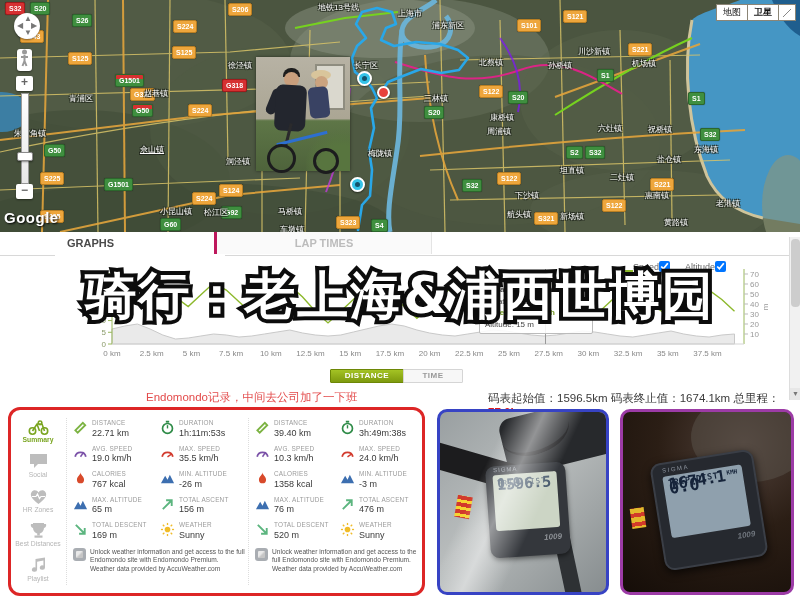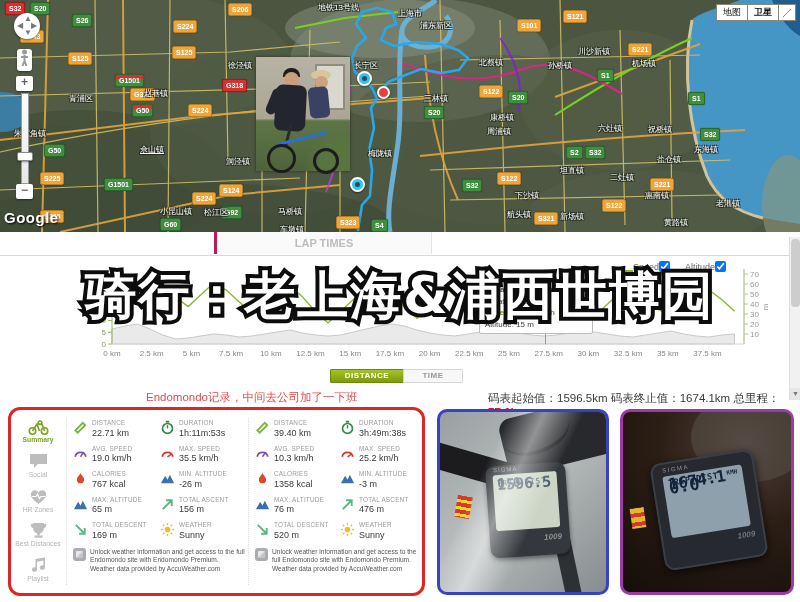--- a/index.html
+++ b/index.html
@@ -270,21 +270,21 @@
         <div class="badge o" style="left: 497px; top: 172px;">S122</div>
         <div class="badge g" style="left: 462px; top: 179px;">S32</div>
         <div class="badge o" style="left: 650px; top: 178px;">S221</div>
         <div class="badge o" style="left: 602px; top: 199px;">S122</div>
         <div class="badge o" style="left: 534px; top: 212px;">S321</div>
       </div>
     <div id="towns">
         <div class="town" style="left: 318px; top: 2px;">地铁13号线</div>
         <div class="town" style="left: 398px; top: 8px;">上海市</div>
         <div class="town" style="left: 354px; top: 18px; margin-top: 42px;">长宁区</div>
-        <div class="town" style="left: 420px; top: 20px; text-align: right;">浦东新区</div>
+        <div class="town" style="left: 432px; top: 20px; text-align: right;">浦东新区</div>
         <div class="town" style="left: 69px; top: 93px;">青浦区</div>
         <div class="town" style="left: 144px; top: 88px;">赵巷镇</div>
         <div class="town" style="left: 228px; top: 60px;">徐泾镇</div>
         <div class="town" style="left: 140px; top: 144px; text-decoration: underline;">佘山镇</div>
         <div class="town" style="left: 226px; top: 156px;">洞泾镇</div>
         <div class="town" style="left: 204px; top: 207px;">松江区</div>
         <div class="town" style="left: 112px; top: 206px; margin-left: 48px;">小昆山镇</div>
         <div class="town" style="left: 14px; top: 128px;">朱家角镇</div>
         <div class="town" style="left: 466px; top: 57px; padding-left: 13px;">北蔡镇</div>
         <div class="town" style="left: 424px; top: 93px;">三林镇</div>
@@ -354,20 +354,21 @@
     <div id="btn-map" class="maptype abs">地图</div>
     <div id="btn-sat" class="maptype abs">卫星</div>
     <div id="btn-corner" class="maptype abs">
         <i></i>
       </div>
 
     <div id="google-logo" class="abs">Google</div>
   </div>
 
   <div id="tabbar">
+    <div id="tab-graphs" class="tab">GRAPHS</div>
     <div id="tab-laps" class="tab">LAP TIMES</div>
   </div>
 
   <div id="legend">
     <span class="lg-line"></span>
     <span>Speed</span>
     <input type="checkbox" checked="" style="">
     <span class="lg-line gray"></span>
     <span>Altitude</span>
     <input type="checkbox" checked="" style="">
@@ -619,21 +620,21 @@
             <div class="stat-value">10.3 km/h</div>
           </div>
         </div>
         <div class="stat">
           <svg width="15" height="15" viewBox="0 0 16 16">
             <path d="M2.3 11.5 A5.8 5.8 0 0 1 13.7 11.5" fill="none" stroke="#d23b2e" stroke-width="1.9"></path>
             <line x1="8" y1="11.5" x2="12.6" y2="8.4" stroke="#d23b2e" stroke-width="1.6"></line>
           </svg>
           <div>
             <div class="stat-label">MAX. SPEED</div>
-            <div class="stat-value">25.2 km/h</div>
+            <div class="stat-value">24.0 km/h</div>
           </div>
         </div>
         <div class="stat">
           <svg width="15" height="15" viewBox="0 0 16 16">
             <path d="M8 1 C8.3 4 4.2 5.6 4.2 9.2 a3.8 3.9 0 0 0 7.6 0 C11.8 5.6 7.7 4 8 1 Z" fill="#d84a2b"></path>
           </svg>
           <div>
             <div class="stat-label">CALORIES</div>
             <div class="stat-value">1358 kcal</div>
           </div>

